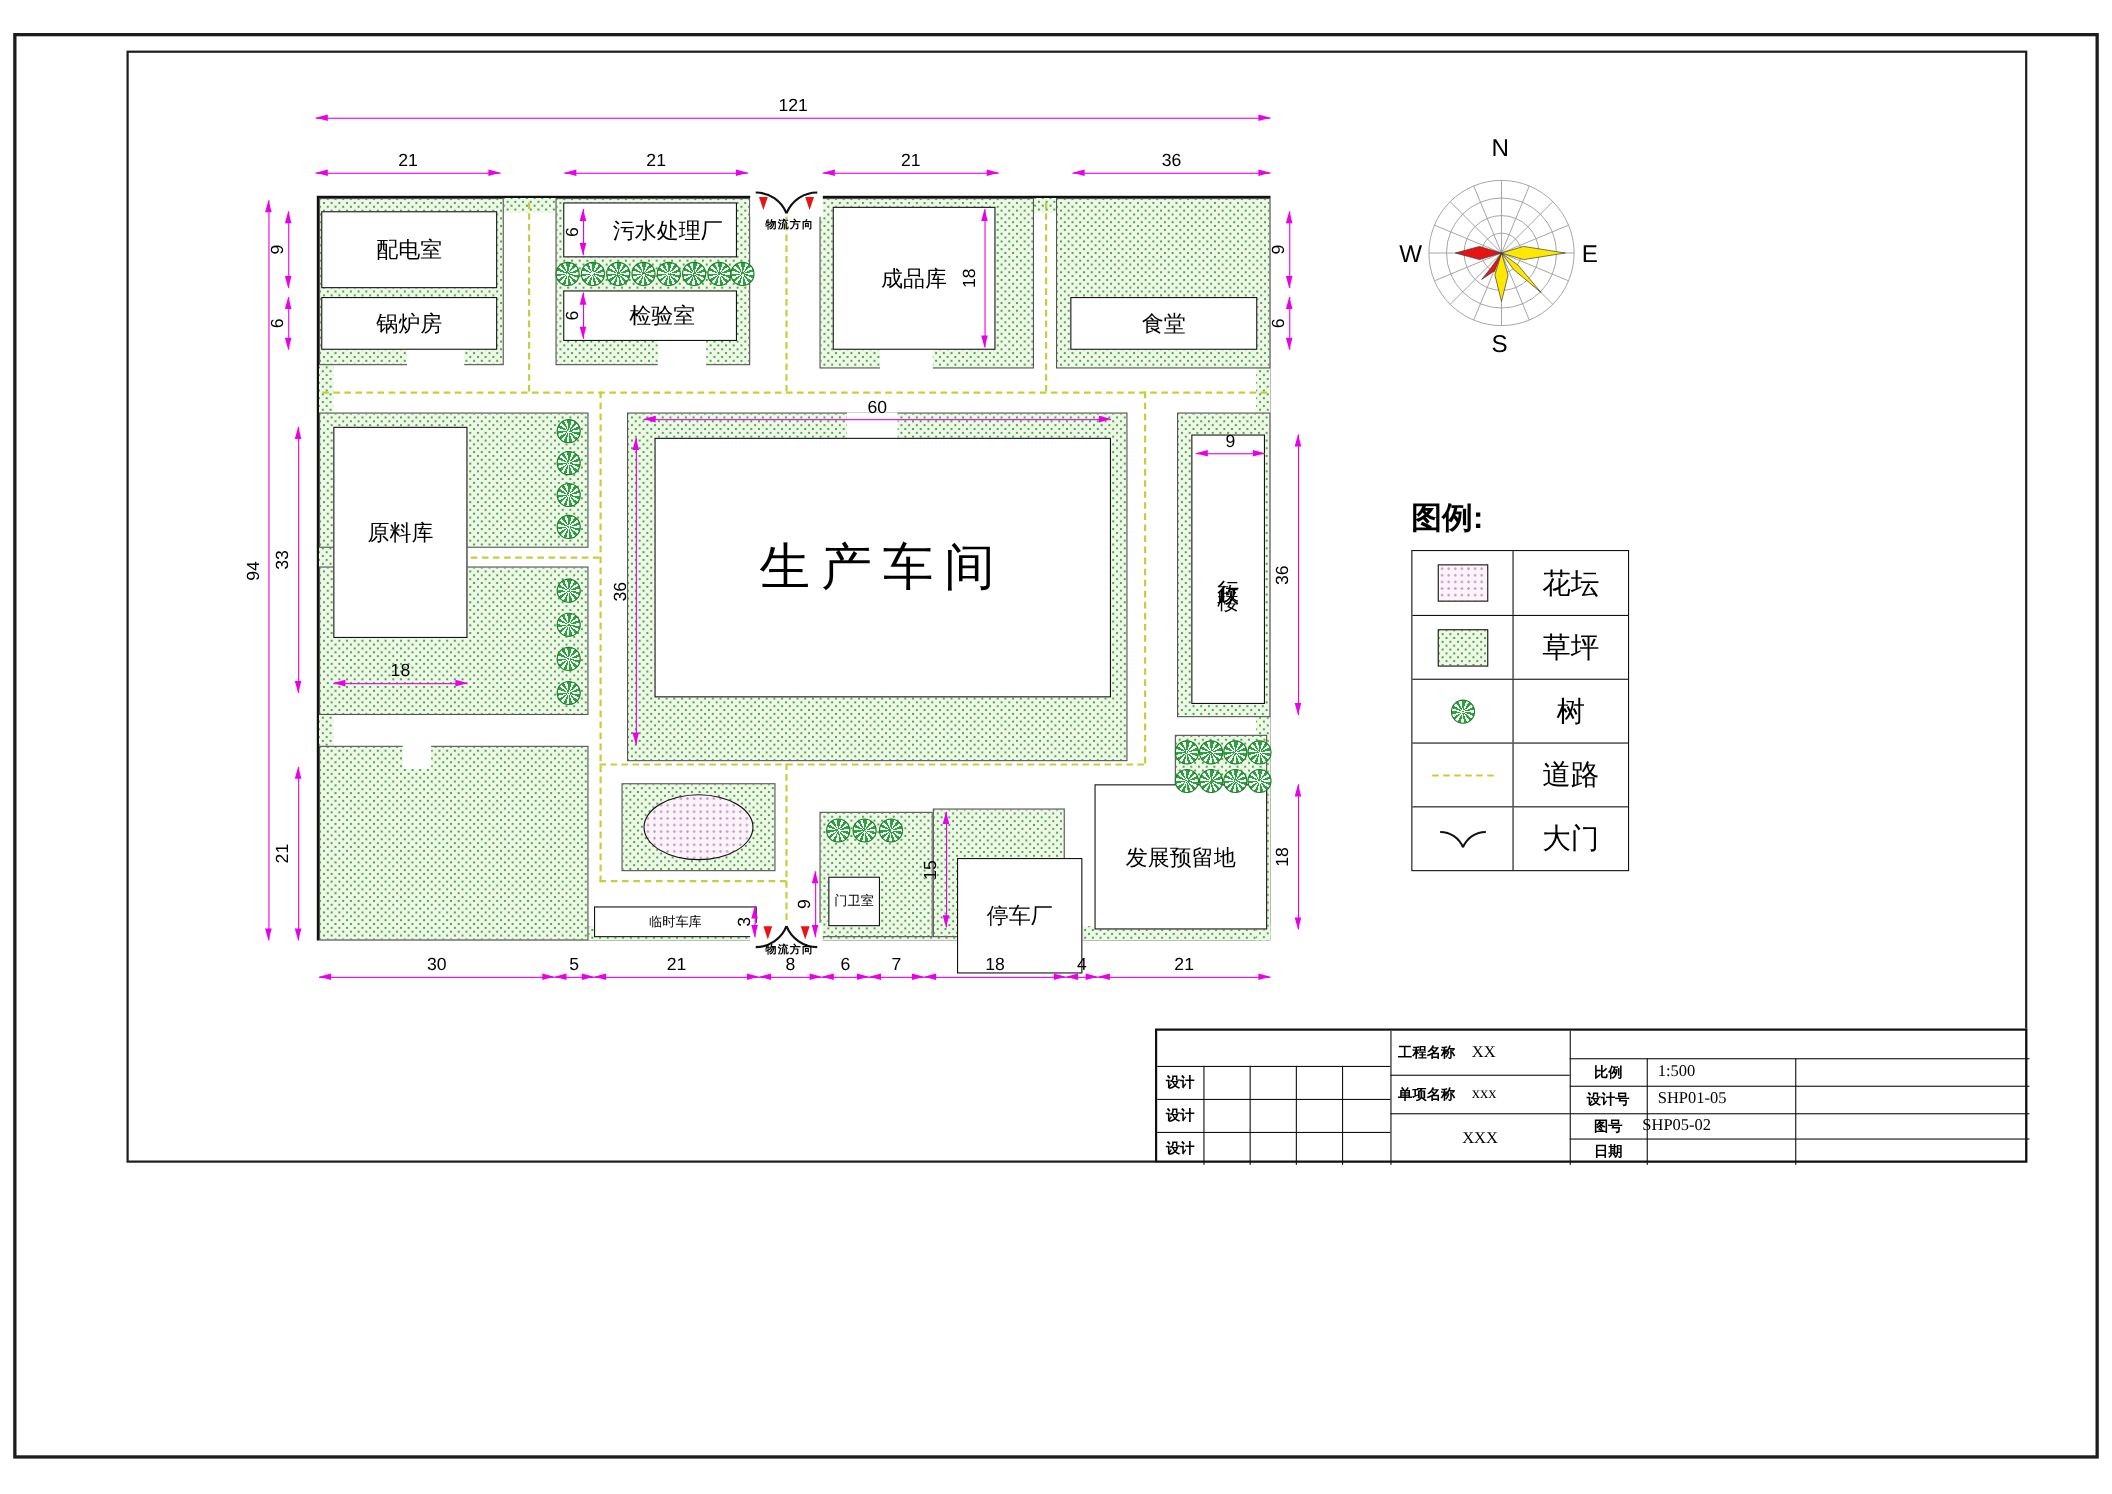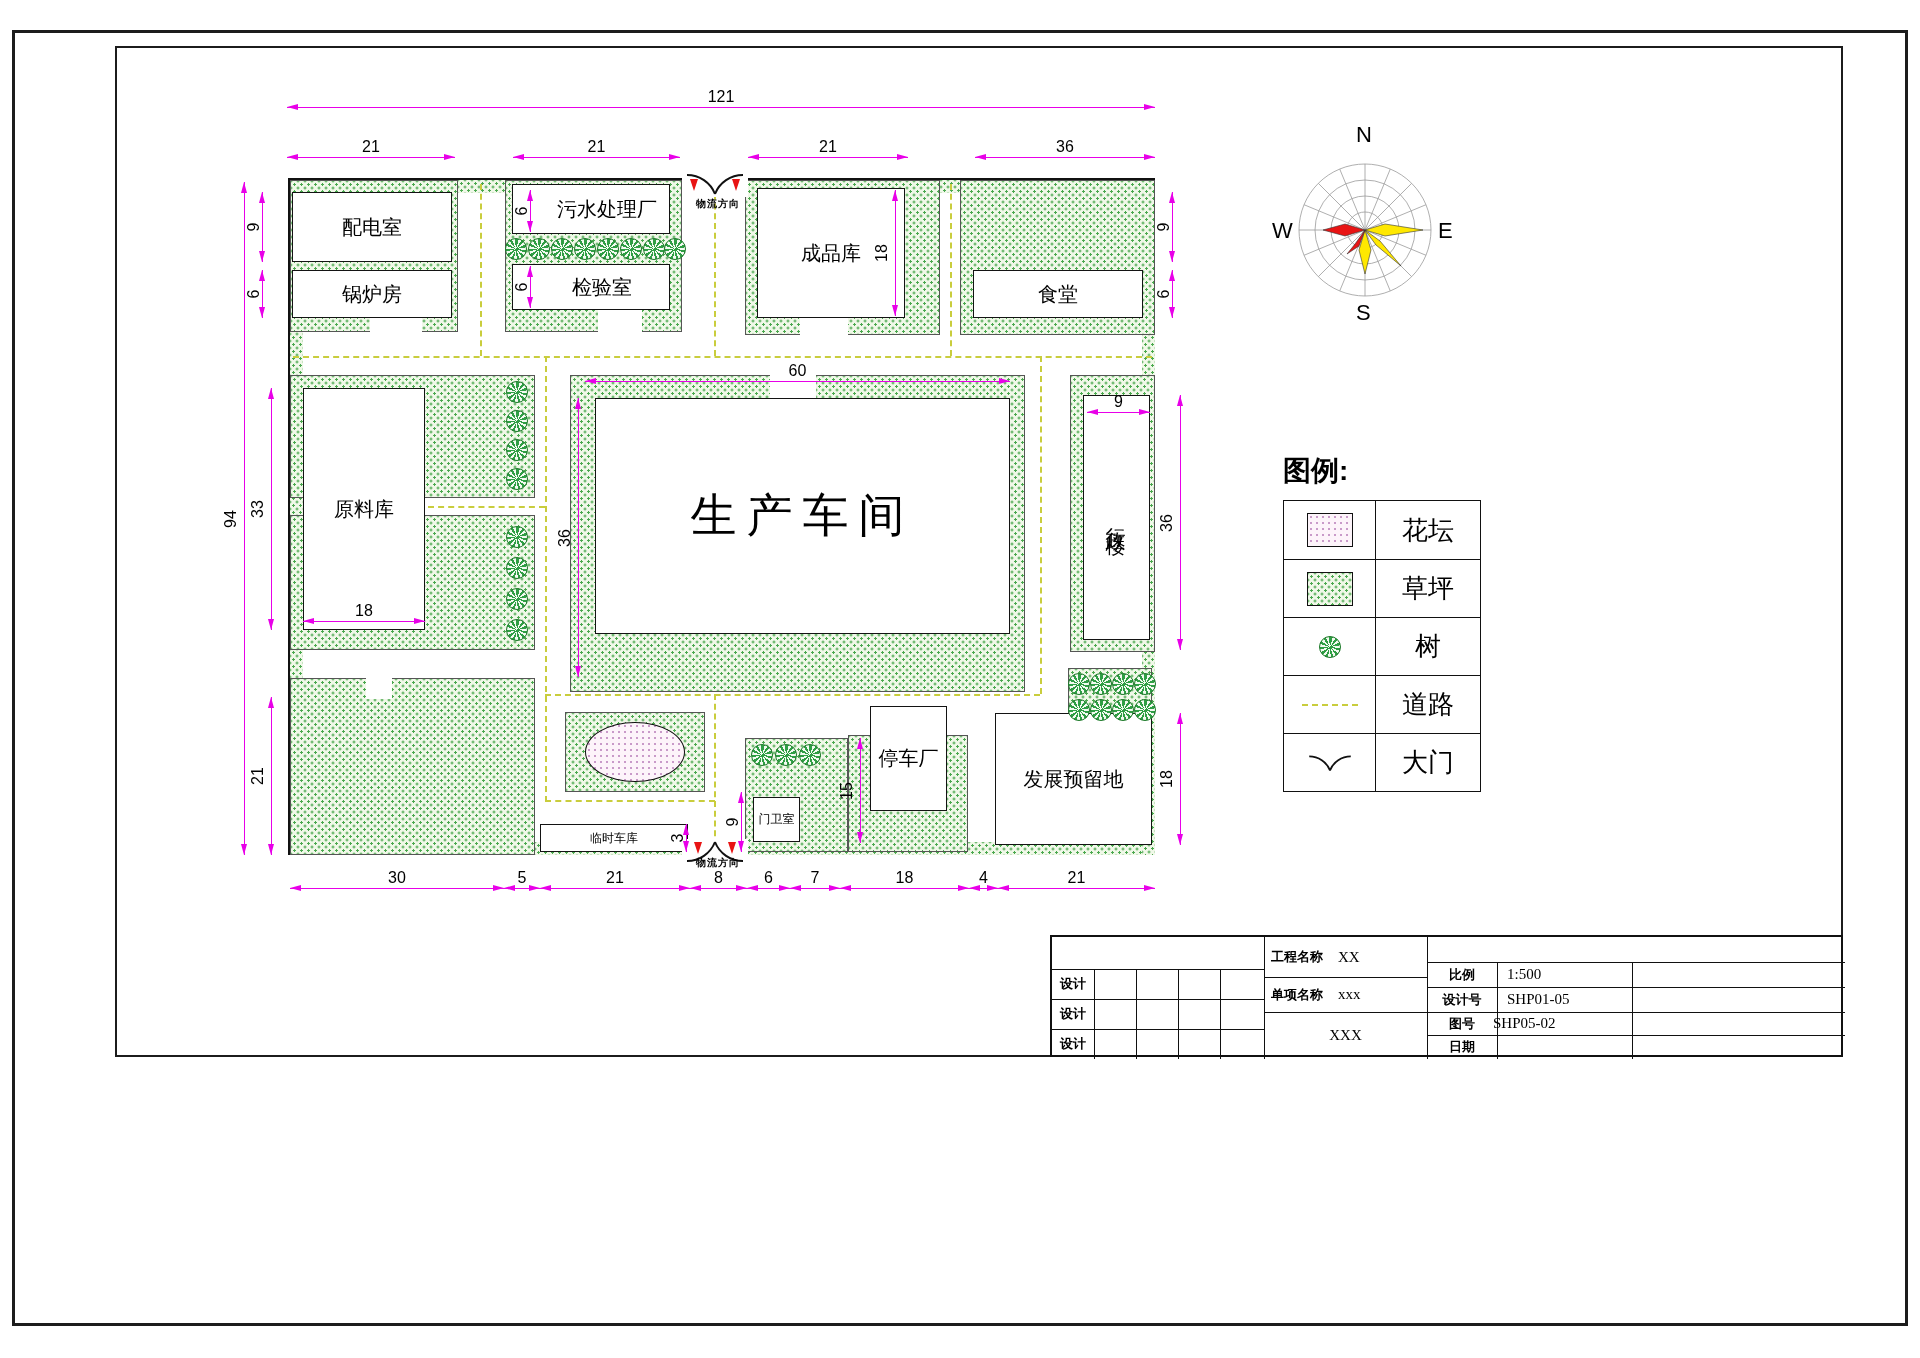--- a/index.html
+++ b/index.html
@@ -124,36 +124,36 @@
     </div>
   <div class="bld" style="left:512px;top:264px;width:158px;height:46px">
       <span style="padding-left:22px">检验室</span>
     </div>
   <div class="bld" style="left:757px;top:188px;width:148px;height:130px">
       <span>成品库</span>
     </div>
   <div class="bld" style="left:973px;top:270px;width:170px;height:48px">
       <span>食堂</span>
     </div>
-  <div class="bld" style="left:303px;top:388px;width:122px;height:242px">
+  <div class="bld" style="left:303px;top:388px;width:122px;height:192px">
       <span>原料库</span>
     </div>
   <div class="bld" style="left:595px;top:398px;width:415px;height:236px">
       <span class="big">生产车间</span>
     </div>
   <div class="bld" style="left:1083px;top:395px;width:67px;height:245px">
       <span class="vert">行政楼</span>
     </div>
   <div class="bld" style="left:540px;top:824px;width:148px;height:28px">
       <span class="small">临时车库</span>
     </div>
   <div class="bld" style="left:753px;top:797px;width:47px;height:45px">
       <span class="small">门卫室</span>
     </div>
-  <div class="bld" style="left:870px;top:706px;width:77px;height:105px">
+  <div class="bld" style="left:870px;top:780px;width:114px;height:105px">
       <span>停车厂</span>
     </div>
   <div class="bld" style="left:995px;top:713px;width:157px;height:132px">
       <span>发展预留地</span>
     </div>
 
   <div class="tree abs" style="left:505px;top:238px"></div>
   <div class="tree abs" style="left:528px;top:238px"></div>
   <div class="tree abs" style="left:551px;top:238px"></div>
   <div class="tree abs" style="left:574px;top:238px"></div>

